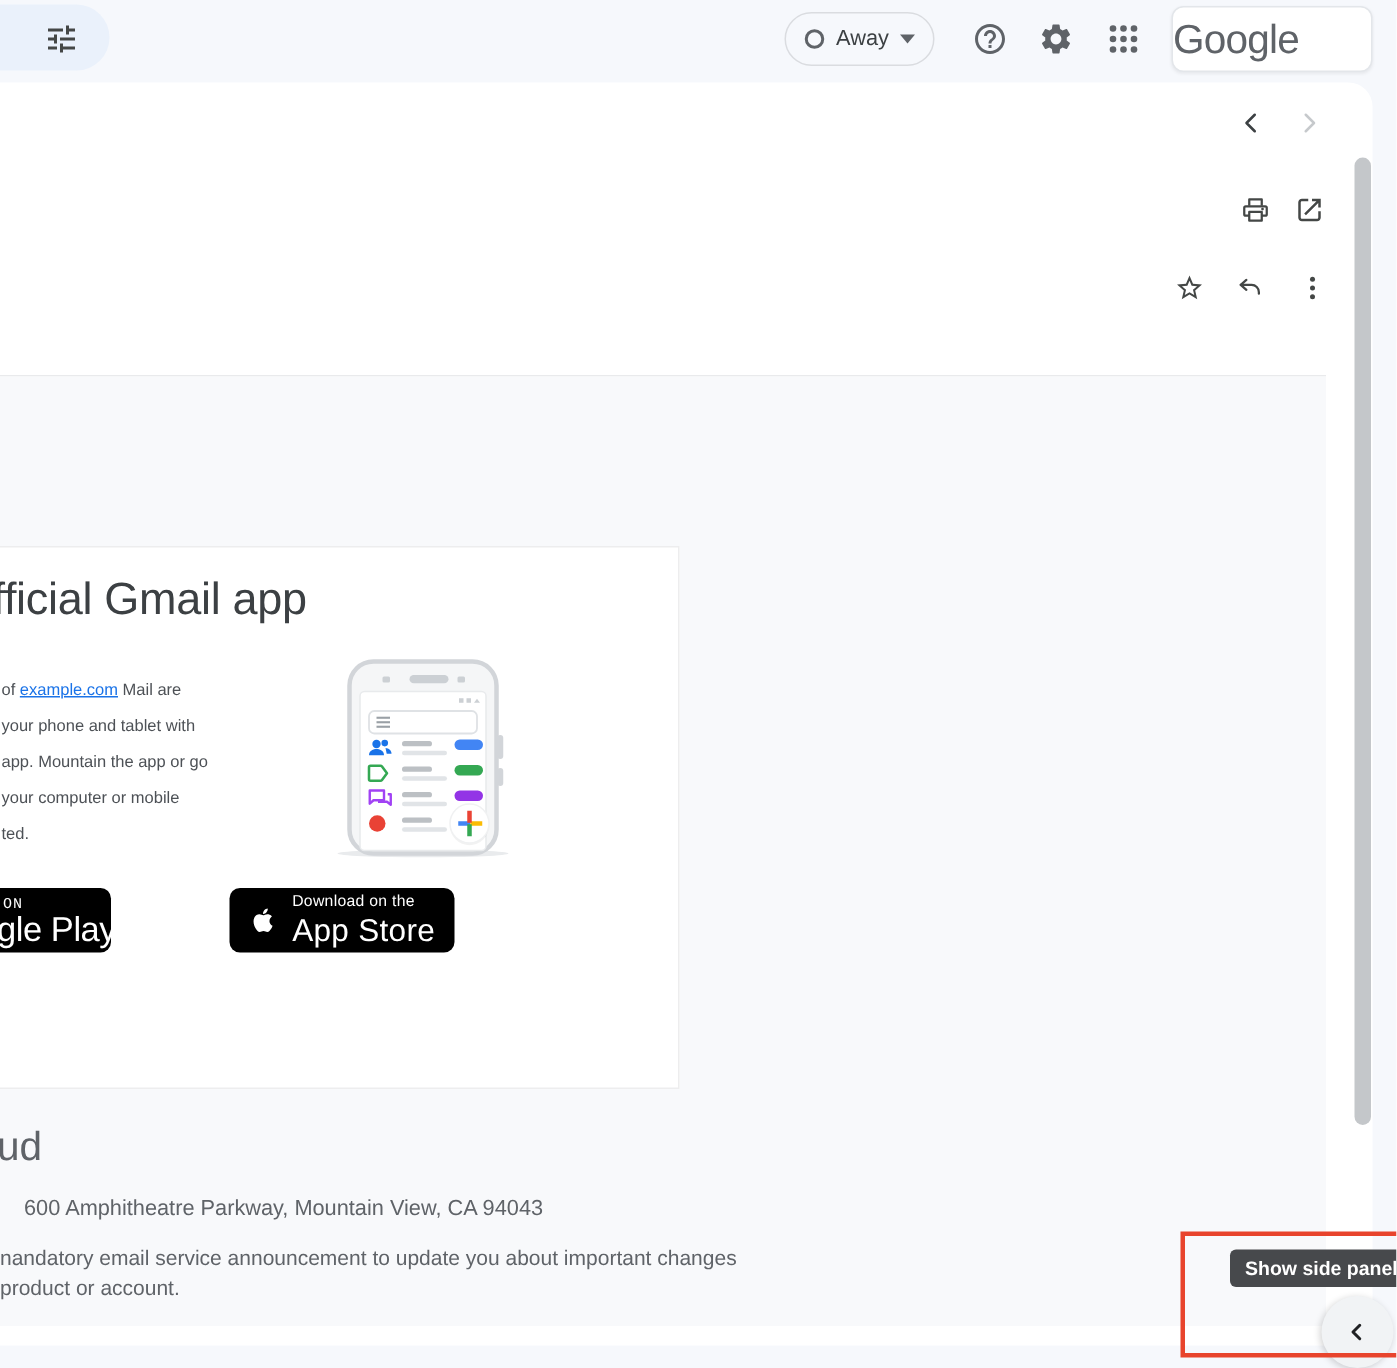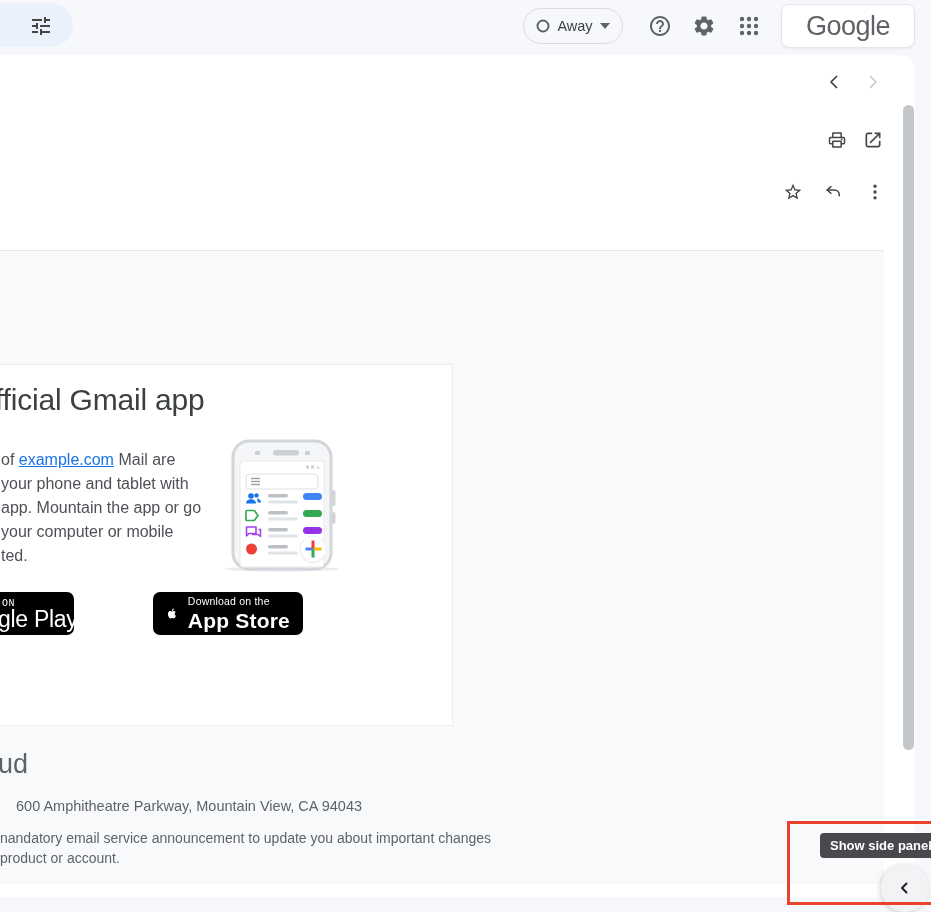--- a/index.html
+++ b/index.html
@@ -6,48 +6,48 @@
   *{box-sizing:border-box;font-family:"Liberation Sans",sans-serif;}
   #page{position:relative;width:931px;height:912px;background:#f6f8fc;overflow:hidden;}
 
   
   .searchbar-end{position:absolute;left:-26px;top:3px;width:99px;height:44px;background:#eaf1fb;border-radius:24px;}
   .tune-btn{position:absolute;left:29px;top:14px;width:24px;height:24px;cursor:pointer;}
   .status-pill{position:absolute;left:523px;top:8px;width:100px;height:36px;border:1px solid #dadce0;border-radius:18px;display:flex;align-items:center;justify-content:center;gap:7px;background:#f6f8fc;}
   .status-pill .label{font-size:14.5px;color:#3c4043;}
   .caret{width:0;height:0;border-left:5px solid transparent;border-right:5px solid transparent;border-top:6px solid #5f6368;}
   .hdr-icon{position:absolute;top:14px;width:24px;height:24px;cursor:pointer;}
-  .logo-card{position:absolute;left:781px;top:4px;width:134px;height:44px;background:#fff;border:1px solid #e3e6ea;border-radius:8px;display:flex;align-items:center;padding-left:24px;box-shadow:0 1px 2px rgba(60,64,67,.08);}
+  .logo-card{position:absolute;left:781px;top:4px;width:134px;height:44px;background:#fff;border:1px solid #e3e6ea;border-radius:8px;display:flex;align-items:center;padding-left:0;box-shadow:0 1px 2px rgba(60,64,67,.08);}
   .logo-text{font-size:27px;color:#5f6368;font-weight:500;letter-spacing:-0.5px;}
 
   
   .main-card{position:absolute;left:-20px;top:55px;width:935px;height:842px;background:#fff;border-radius:0 16px 16px 0;}
   .scroll-thumb{position:absolute;left:903px;top:105px;width:11px;height:645px;background:#c4c7ca;border-radius:8px;}
 
   .nav-chevron{position:absolute;top:73px;width:18px;height:18px;cursor:pointer;}
   .tool-icon{position:absolute;width:20px;height:20px;cursor:pointer;}
 
   .divider{position:absolute;left:-20px;top:250px;width:904px;height:1px;background:#e9eaec;}
   .email-bg{position:absolute;left:-20px;top:251px;width:904px;height:633px;background:#f8f9fb;}
 
   .promo-card{position:absolute;left:-60px;top:364px;width:513px;height:362px;background:#fff;border:1px solid #ededee;}
   .heading{position:absolute;left:-5px;top:383px;font-size:30px;font-weight:500;color:#3c4043;letter-spacing:-0.2px;white-space:nowrap;}
-  .bodytext{position:absolute;left:1px;top:448px;font-size:16px;line-height:24px;color:#4d5156;white-space:nowrap;}
+  .bodytext{position:absolute;left:1px;top:448px;font-size:11px;line-height:24px;color:#4d5156;white-space:nowrap;}
   .bodytext a{color:#1a73e8;text-decoration:underline;cursor:pointer;}
 
   .phone-wrap{position:absolute;left:218px;top:436px;width:136px;height:140px;}
 
   .badge{position:absolute;top:592px;height:43px;background:#000;border-radius:7px;color:#fff;}
   .badge-gp{left:-92px;width:166px;}
   .badge-gp .top{position:absolute;left:94px;top:6px;font-size:10px;letter-spacing:0.6px;font-family:Liberation Mono, monospace;}
   .badge-gp .bottom{position:absolute;left:90px;top:14px;font-size:23px;font-weight:500;letter-spacing:-0.3px;white-space:nowrap;}
   .badge-as{left:153px;width:150px;display:flex;align-items:center;padding:16px 13px;gap:10px;cursor:pointer;}
   .badge-as .txt{display:flex;flex-direction:column;line-height:1;}
   .badge-as .top{font-size:10.5px;margin-bottom:3px;letter-spacing:0.2px;}
-  .badge-as .bottom{font-size:21px;font-weight:700;letter-spacing:0.2px;white-space:nowrap;}
+  .badge-as .bottom{font-size:21px;font-weight:400;letter-spacing:0.2px;white-space:nowrap;}
 
   .brand-frag{position:absolute;left:-2px;top:749px;font-size:27px;color:#5f6368;white-space:nowrap;}
   .address{position:absolute;left:0;top:798px;font-size:14.5px;color:#5f6368;white-space:nowrap;padding-left:16px;}
   .disc{position:absolute;left:0;font-size:14px;color:#5f6368;white-space:nowrap;}
 
   
   .side-btn{position:absolute;left:881px;top:864px;width:48px;height:48px;border-radius:50%;background:#f1f3f5;box-shadow:-1px 1px 5px rgba(0,0,0,.18);display:flex;align-items:center;justify-content:center;cursor:pointer;z-index:8;}
   .tooltip{position:absolute;left:820px;top:833px;height:25px;line-height:25px;padding:0 10px;background:#47494c;border-radius:4px;color:#fff;font-size:13px;font-weight:bold;white-space:nowrap;z-index:11;}
   .anno-box{position:absolute;left:787px;top:821px;width:152px;height:84px;border:3px solid #e8442d;z-index:10;pointer-events:none;}
 </style>

